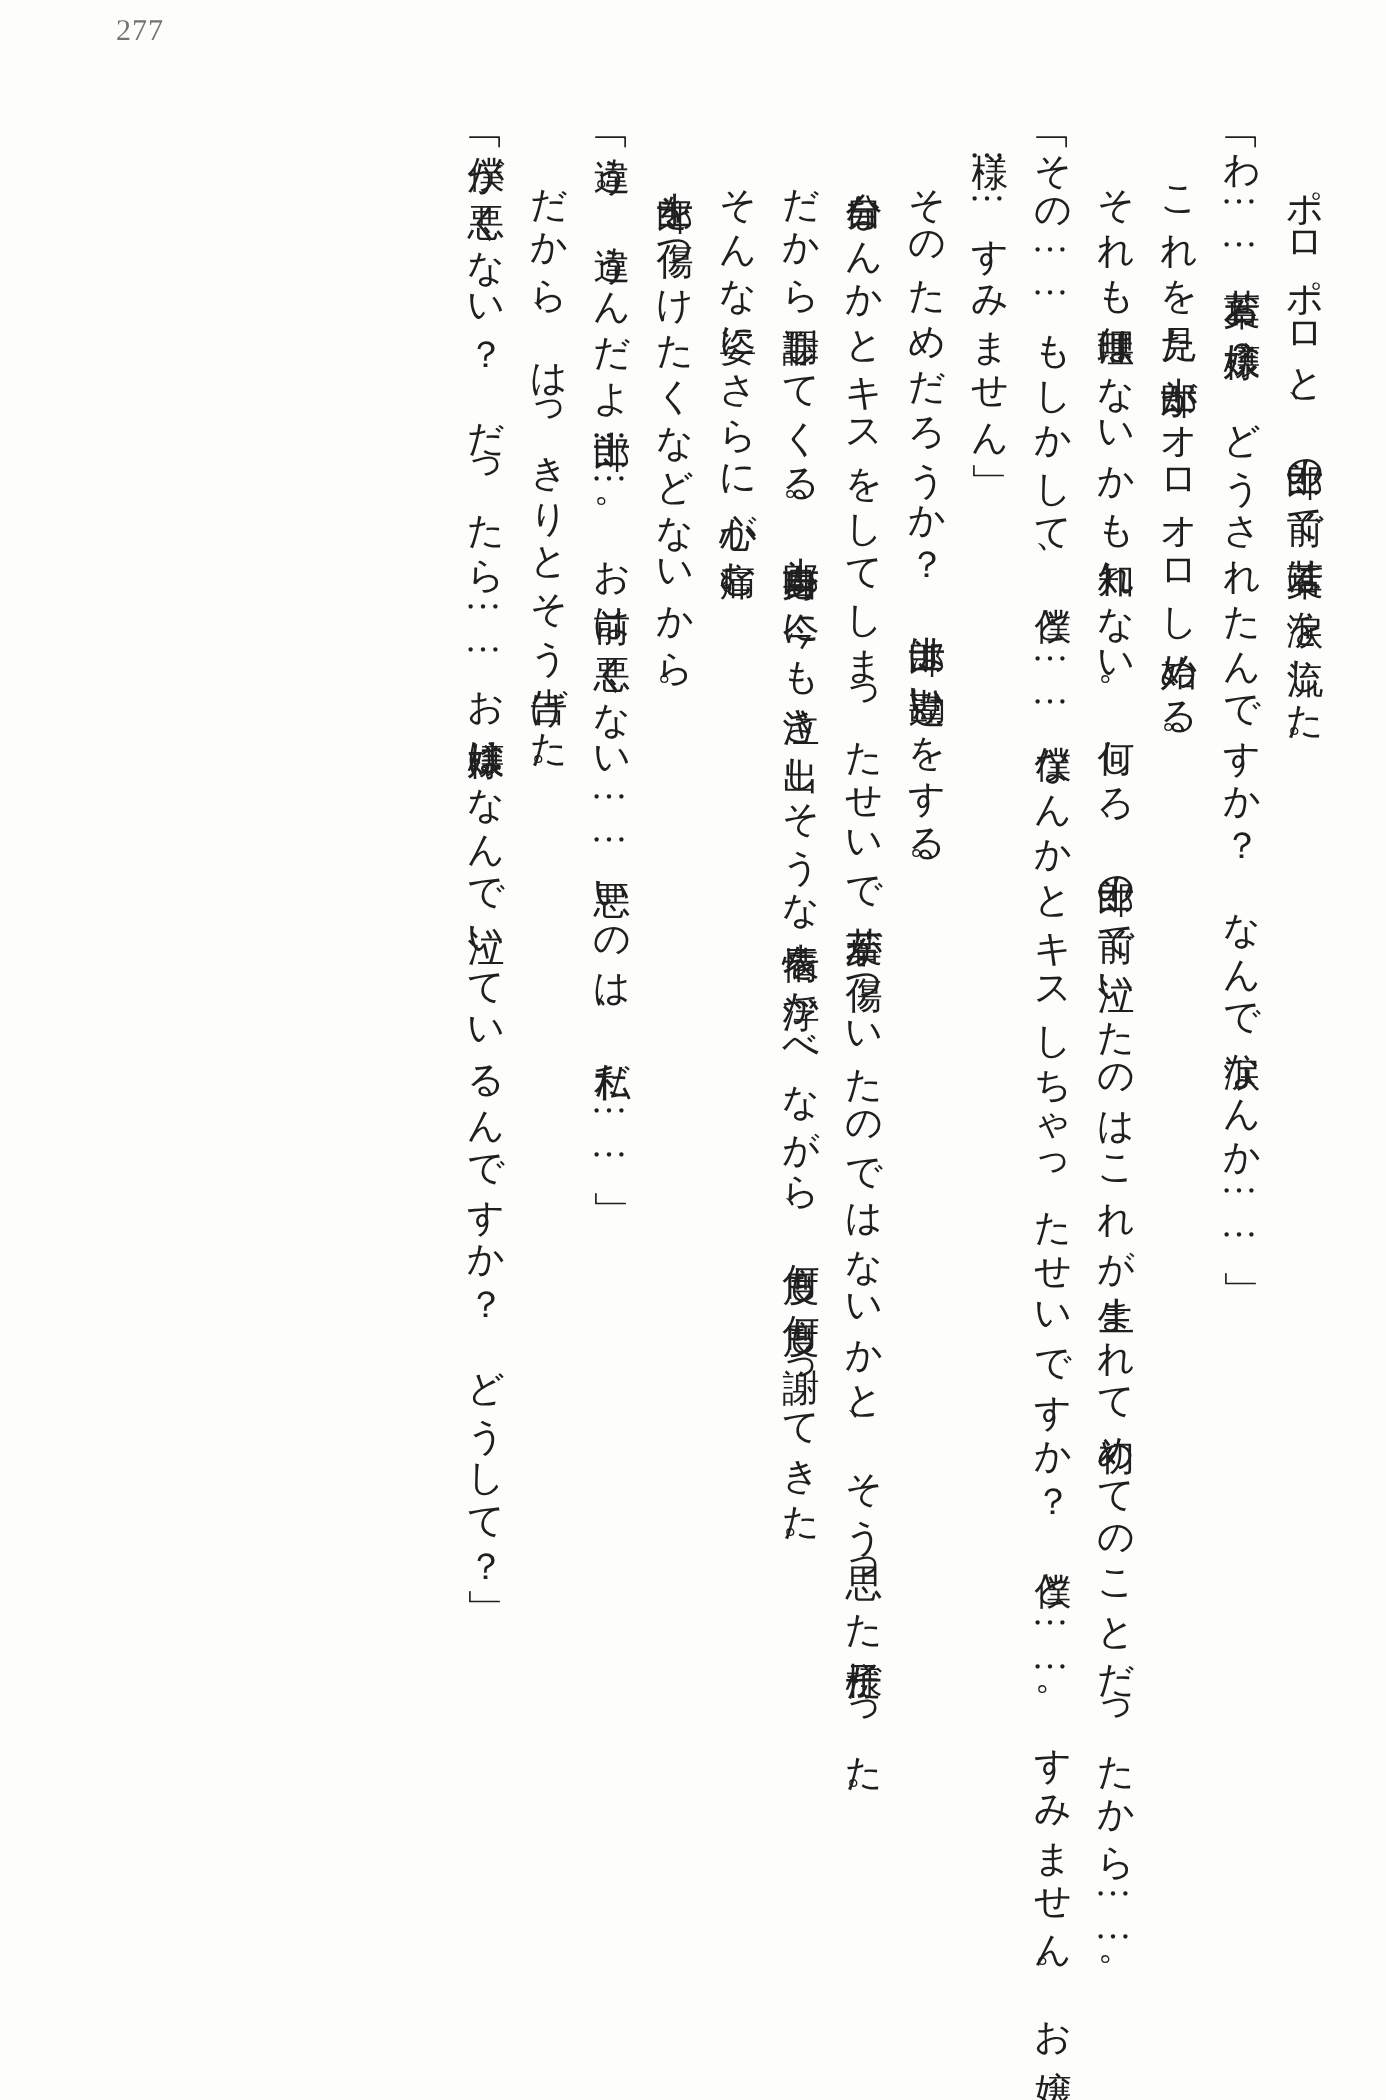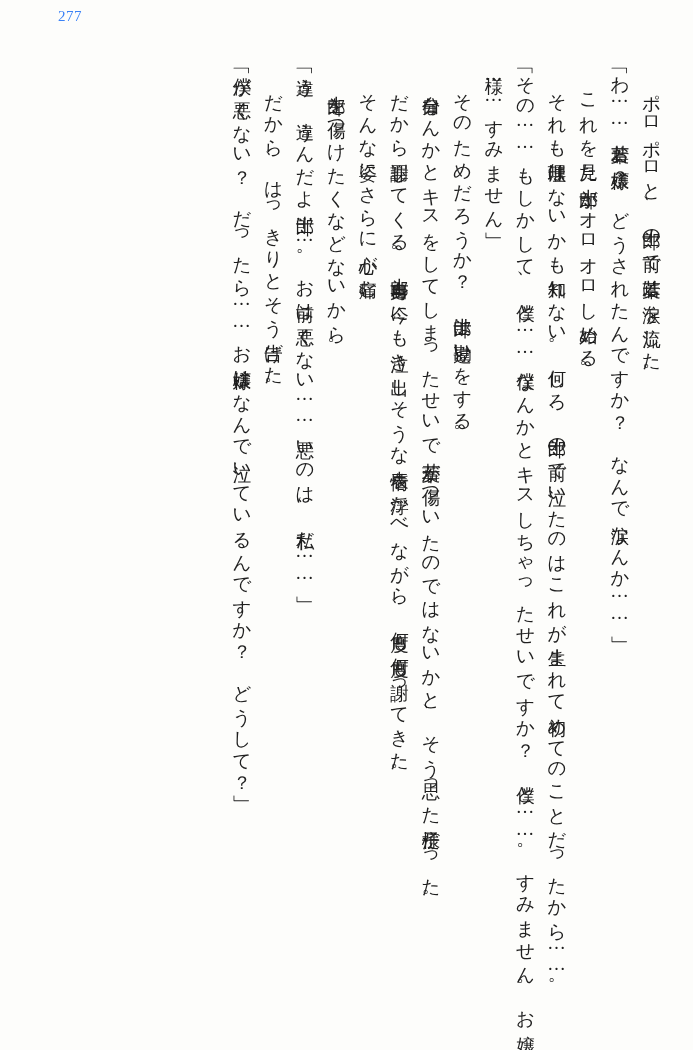--- a/index.html
+++ b/index.html
@@ -17,21 +17,21 @@
     height: 1050px;
     background: #fdfdfb;
     overflow: hidden;
   }
   #page-number {
     position: absolute;
     top: 8px;
     left: 58px;
     font-size: 15px;
     letter-spacing: 0.5px;
-    color: #3b82f6;
+    color: #737373;
     font-family: "Liberation Serif", "DejaVu Serif", serif;
   }
   #text-block {
     position: absolute;
     top: 62px;
     left: 26px;
     width: 640px;
     height: 960px;
     writing-mode: vertical-rl;
     text-orientation: upright;

